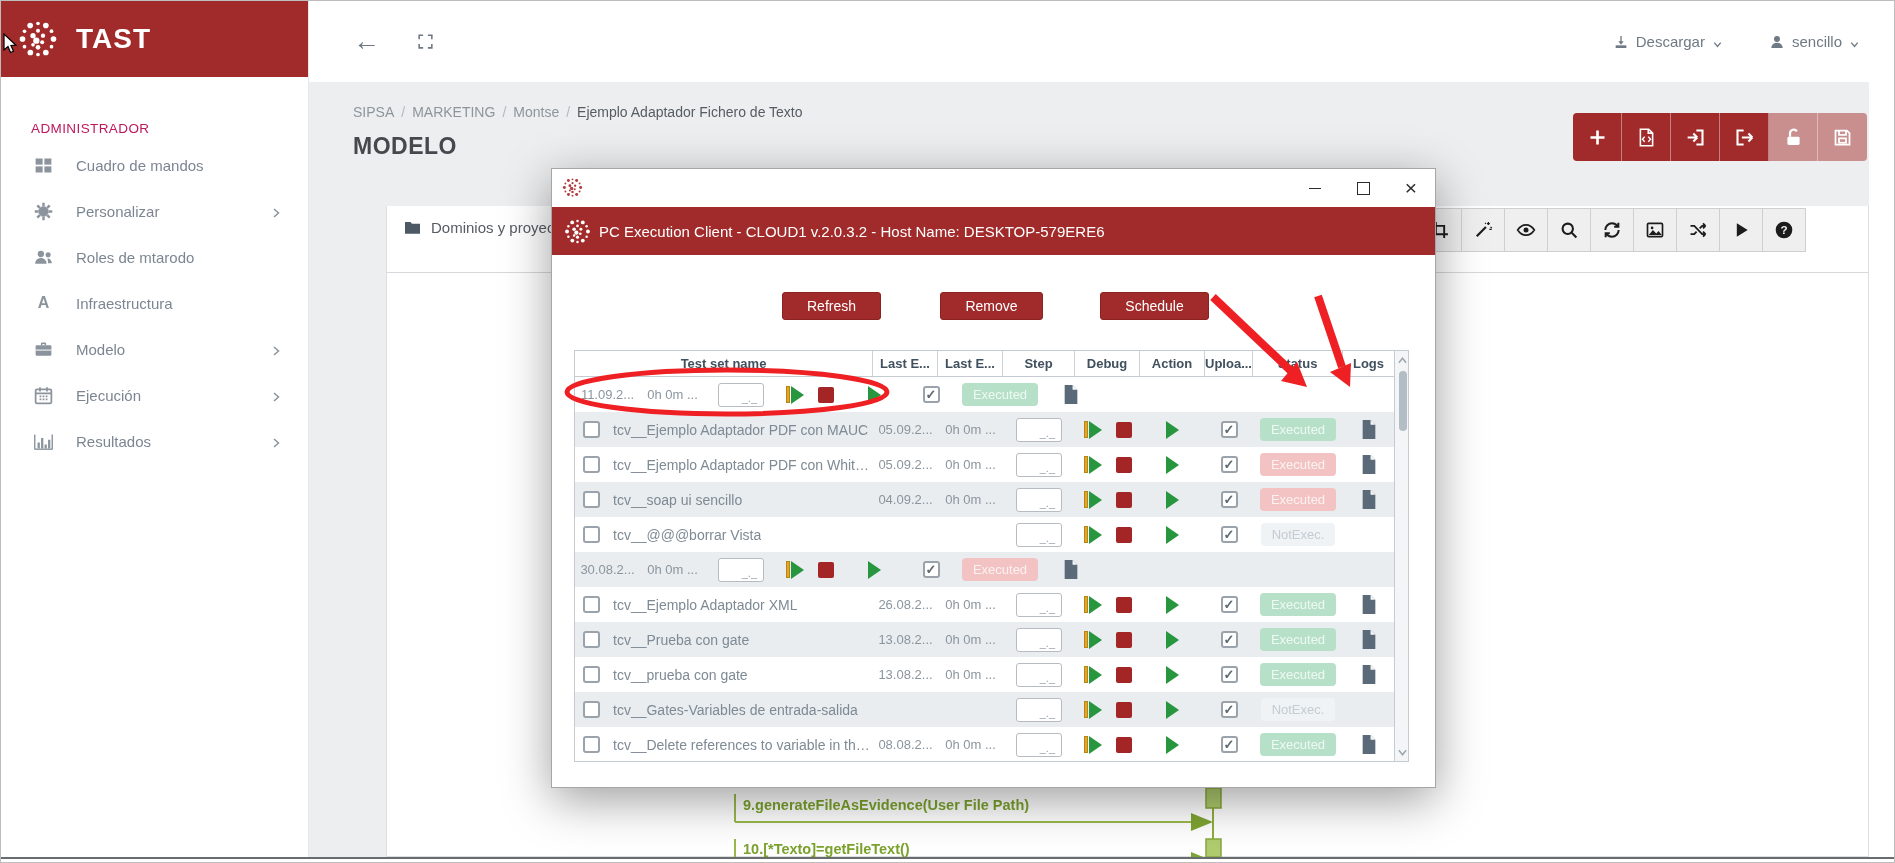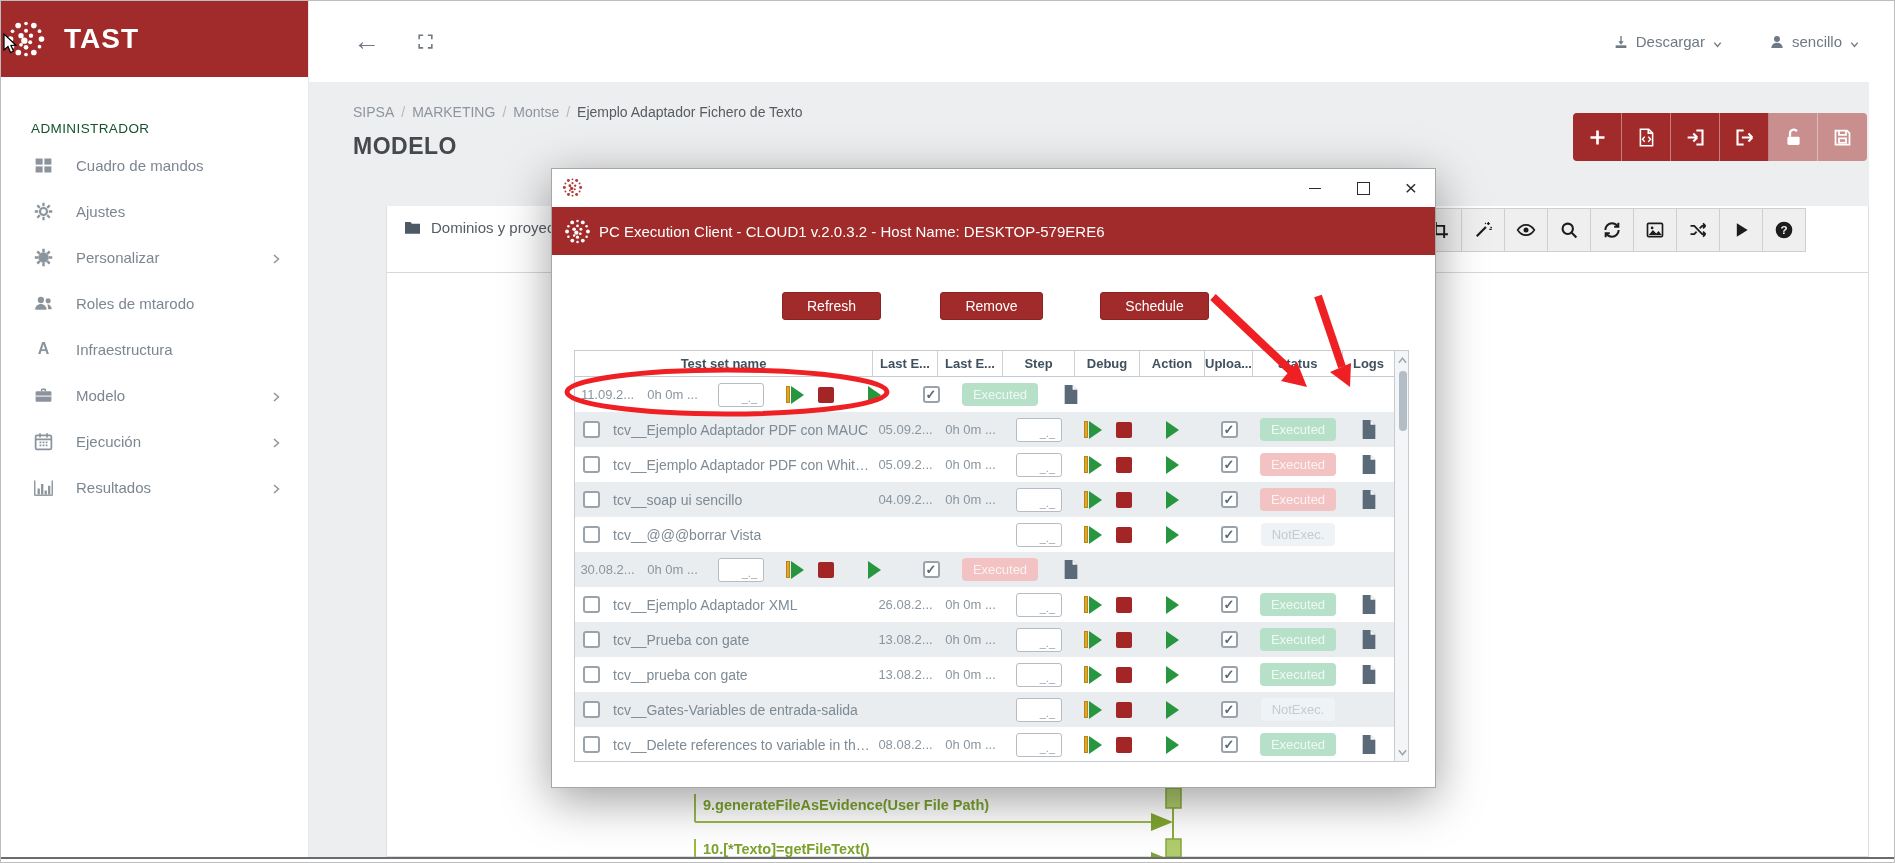--- a/index.html
+++ b/index.html
@@ -1,24 +1,24 @@
 <!DOCTYPE html>
 <html style="--brand: #a12b2b; --brand-dis: #c98e8e; --green: #b7e0c9; --pink: #f3c3c3; --dgreen: #7ba32c;"><head>
 <meta charset="utf-8">
 <style>
   * { margin:0; padding:0; box-sizing:border-box; }
   body { font-family:"Liberation Sans", sans-serif; background:#fff; }
   #root { position:relative; width:1895px; height:863px; overflow:hidden; background:#fff; border:1px solid #bdbdbd; }
 
   
   #sidebar { position:absolute; left:0; top:0; width:308px; height:856px; background:#fff; border-right:1px solid #e6e8ea; z-index:1; }
-  #side-logo { height:76px; background:var(--brand); display:flex; align-items:center; padding-left:5px; }
+  #side-logo { height:76px; background:var(--brand); display:flex; align-items:center; padding-left:17px; }
   #side-logo .logo-mark { width:40px; height:40px; margin-right:18px; }
   #side-logo .logo-text { color:#fff; font-size:28px; font-weight:bold; letter-spacing:1px; }
-  .side-section { margin:44px 0 6px 30px; color:#14532d; font-size:13.5px; letter-spacing:.4px; }
+  .side-section { margin:44px 0 6px 30px; color:#be185d; font-size:13.5px; letter-spacing:.4px; }
   .nav-item { height:46px; display:flex; align-items:center; padding:0 26px 0 32px; color:#7c8692; cursor:pointer; }
   .nicon { width:21px; height:21px; margin-right:22px; color:#8b949d; display:inline-flex; align-items:center; justify-content:center; font-weight:bold; font-size:16px; }
   .nicon svg { width:100%; height:100%; }
   .nlabel { font-size:15px; }
   .nchev { margin-left:auto; width:12px; height:12px; color:#8b949d; }
   .nchev svg { width:100%; height:100%; }
 
   
   #topbar { position:absolute; left:308px; top:0; width:1587px; height:81px; background:#fff; display:flex; align-items:center; padding:0 36px 0 44px; z-index:1; }
   #back-arrow { font-size:27px; color:#6e7984; cursor:pointer; line-height:1; }
@@ -50,21 +50,21 @@
   #card-head { position:relative; height:66px; }
   #panel-title-wrap { position:absolute; left:17px; top:13px; display:flex; align-items:center; gap:10px; color:#565c63; font-size:15px; }
   #panel-title-wrap .picon { width:17px; height:15px; color:#4d5a66; }
   #panel-title-wrap .picon svg { width:100%; height:100%; }
   #panel-toolbar { position:absolute; right:62px; top:2px; display:flex; }
   .ptb-btn { width:44px; height:44px; background:#efefef; border:1px solid #cfcfcf; margin-left:-1px; display:flex; align-items:center; justify-content:center; color:#1c1c1c; cursor:pointer; }
   .ptb-btn svg { width:20px; height:20px; }
   #diagram-area { position:absolute; left:0; top:66px; right:0; bottom:0; border-top:1px solid #d6d9db; background:#fff; }
 
   
-  #diag-wrap { position:absolute; left:366px; top:780px; width:830px; height:76px; overflow:hidden; z-index:2; }
+  #diag-wrap { position:absolute; left:406px; top:780px; width:830px; height:76px; overflow:hidden; z-index:2; }
   .diag-label { position:absolute; font-size:14.5px; font-weight:bold; color:var(--dgreen); white-space:nowrap; }
 
   
   #modal { position:absolute; left:550px; top:167px; width:885px; height:620px; background:#fff; z-index:5; border:1px solid #a6a6a6; box-shadow:0 12px 45px rgba(0,0,0,.38); }
   #m-titlebar { position:relative; height:38px; background:#fff; }
   #m-titlebar .m-logo { position:absolute; left:10px; top:8px; width:21px; height:21px; }
   .win-ctl { position:absolute; top:0; width:48px; height:38px; display:flex; align-items:center; justify-content:center; cursor:pointer; color:#2b2b2b; }
   #win-min { right:96px; } #win-max { right:48px; } #win-close { right:0; font-size:21px; }
   #win-min i { display:block; width:12px; border-top:1.6px solid #2b2b2b; }
   #win-max i { display:block; width:13px; height:13px; border:1.6px solid #2b2b2b; }
@@ -147,29 +147,20 @@
         <div class="nav-item">
           <span class="nicon">
             <svg viewBox="0 0 24 24" fill="currentColor">
               <rect x="3" y="4" width="8" height="7"></rect>
               <rect x="13" y="4" width="8" height="7"></rect>
               <rect x="3" y="13" width="8" height="7"></rect>
               <rect x="13" y="13" width="8" height="7"></rect>
             </svg>
           </span>
           <span class="nlabel">Cuadro de mandos</span>
-        </div>
-        <div class="nav-item">
-          <span class="nicon">
-            <svg viewBox="0 0 24 24" fill="none" stroke="currentColor">
-              <circle cx="12" cy="12" r="4" stroke-width="2.4"></circle>
-              <path d="M12 2v4M12 18v4M2 12h4M18 12h4M4.9 4.9l2.9 2.9M16.2 16.2l2.9 2.9M19.1 4.9l-2.9 2.9M7.8 16.2l-2.9 2.9" stroke-width="2.6"></path>
-            </svg>
-          </span>
-          <span class="nlabel">Ajustes</span>
         </div>
         <div class="nav-item">
           <span class="nicon">
             <svg viewBox="0 0 24 24" fill="currentColor" stroke="currentColor">
               <circle cx="12" cy="12" r="5.5"></circle>
               <path d="M12 2v4M12 18v4M2 12h4M18 12h4M4.9 4.9l2.9 2.9M16.2 16.2l2.9 2.9M19.1 4.9l-2.9 2.9M7.8 16.2l-2.9 2.9" stroke-width="2.8"></path>
             </svg>
           </span>
           <span class="nlabel">Personalizar</span>
           <span class="nchev"><svg viewBox="0 0 24 24" fill="none" stroke="currentColor" stroke-width="3">

